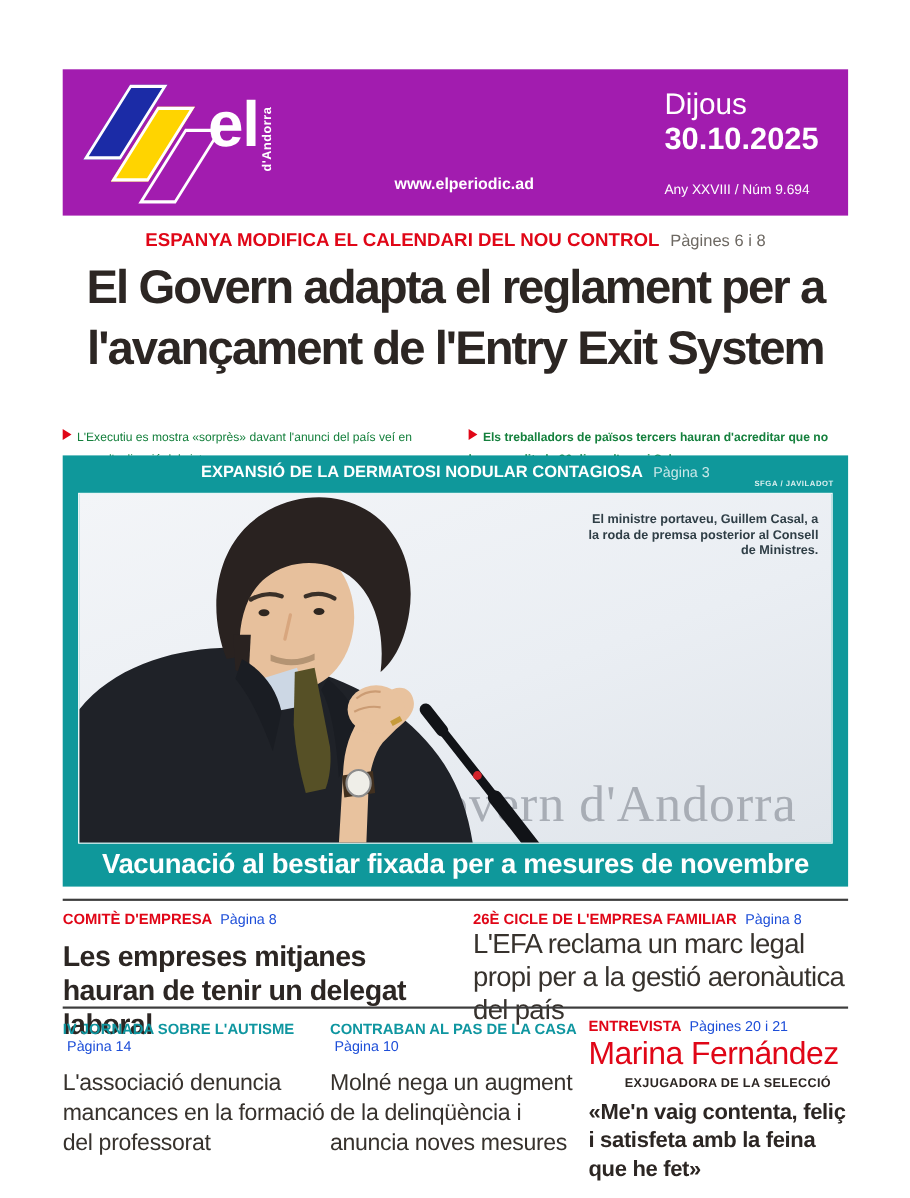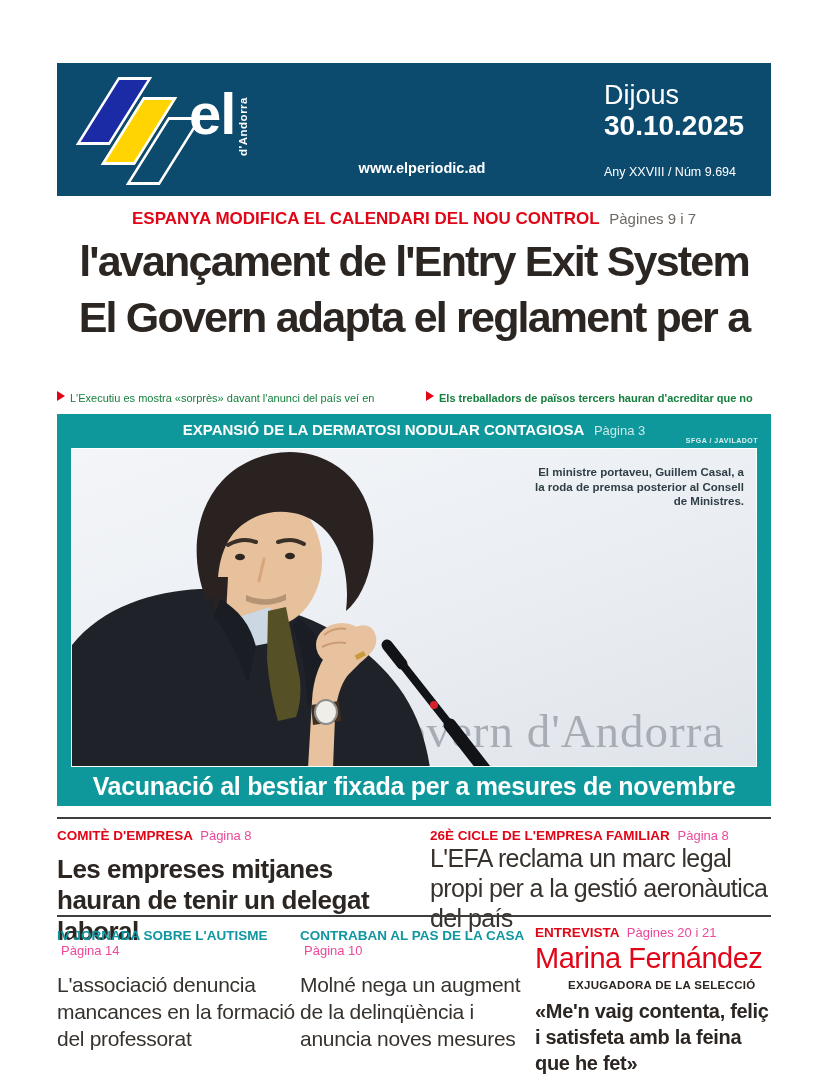--- a/index.html
+++ b/index.html
@@ -1,20 +1,20 @@
 <!DOCTYPE html>
 <html><head>
 <meta charset="utf-8">
 <style>
   html,body{margin:0;padding:0;background:#ffffff;}
   .page{position:relative;width:827px;height:1089px;margin:0 auto;background:#fff;
         font-family:"Liberation Sans",sans-serif;overflow:hidden;}
 
   
-  .mast{position:absolute;left:57px;top:63px;width:714px;height:133px;background:#0c4a6e;color:#fff;}
+  .mast{position:absolute;left:57px;top:63px;width:714px;height:133px;background:#a21caf;color:#fff;}
   .logo-marks{position:absolute;left:18px;top:10px;width:112px;height:100px;}
   .mark{position:absolute;width:28px;height:62px;transform:skewX(-32deg);border:3px solid #fff;}
   .mark.blue{left:22px;top:4px;background:#1B2BA6;}
   .mark.yellow{left:47px;top:24px;background:#FFD400;}
   .mark.open{left:72px;top:44px;background:transparent;}
   .brand-el{position:absolute;left:132px;top:22px;font-size:58px;font-weight:bold;line-height:1;letter-spacing:-1px;}
   .brand-vert{position:absolute;left:180px;top:93px;transform:rotate(-90deg);transform-origin:0 0;
               font-size:11.5px;font-weight:bold;letter-spacing:.5px;white-space:nowrap;}
   .brand-main{position:absolute;left:194px;top:22px;font-size:58px;font-weight:bold;line-height:1;letter-spacing:-1px;}
   .brand-url{position:absolute;left:250px;top:97px;width:230px;text-align:center;font-size:14.5px;font-weight:bold;}
@@ -47,21 +47,21 @@
              color:#a8adb5;letter-spacing:1px;white-space:nowrap;}
   .photo svg{position:absolute;left:0;top:0;}
   .caption{position:absolute;right:12px;top:16px;width:210px;text-align:right;font-size:11.5px;font-weight:bold;
            line-height:14.5px;color:#2F3E46;}
   .banner{position:absolute;left:0;bottom:0;width:100%;height:39px;text-align:center;color:#fff;
           font-size:25px;font-weight:bold;line-height:38px;letter-spacing:-.3px;}
 
   
   .rule{position:absolute;left:57px;width:714px;height:2px;background:#3D3D3D;}
   .sec-kicker{font-size:13.5px;font-weight:bold;}
-  .sec-kicker .p{color:#ec4899;font-weight:400;font-size:13px;margin-left:4px;}
+  .sec-kicker .p{color:#1d4ed8;font-weight:400;font-size:13px;margin-left:4px;}
   .kr{color:#E00617;} .kt{color:#0F96A0;}
   .sec{position:absolute;}
   .hl-bold{font-size:26px;font-weight:bold;color:#2C2623;line-height:31px;letter-spacing:-.5px;margin-top:11px;}
   .hl-light{font-size:25px;font-weight:400;color:#37322D;line-height:30px;letter-spacing:-.6px;}
   .hl-sm{font-size:21px;font-weight:400;color:#37322D;line-height:27px;letter-spacing:-.3px;margin-top:13px;}
 
   
   .iv-name{color:#E00617;font-size:29px;font-weight:normal;letter-spacing:-.5px;margin-top:2px;}
   .iv-role{color:#2C2623;font-size:11.5px;font-weight:bold;letter-spacing:.3px;margin-top:4px;padding-left:33px;}
   .iv-quote{color:#2C2623;font-size:20px;font-weight:bold;line-height:26px;letter-spacing:-.3px;margin-top:7px;}
@@ -82,25 +82,25 @@
     <div class="brand-url">www.elperiodic.ad</div>
     <div class="dateblock">
       <div class="day">Dijous</div>
       <div class="date">30.10.2025</div>
       <div class="edition">Any XXVIII / Núm 9.694</div>
     </div>
   </div>
 
   <div class="lead-kicker">
     <span class="k">ESPANYA MODIFICA EL CALENDARI DEL NOU CONTROL</span>
-    <span class="p">Pàgines 9 i 7</span>
+    <span class="p">Pàgines 6 i 8</span>
   </div>
   <div class="headline">
+    <div>El Govern adapta el reglament per a</div>
     <div>l'avançament de l'Entry Exit System</div>
-    <div>El Govern adapta el reglament per a</div>
   </div>
   <div class="bullets">
     <div class="bullet-col">
       <span class="tri"></span><span>L'Executiu es mostra «sorprès» davant l'anunci del país veí en avançar l'aplicació del sistema europeu</span>
     </div>
     <div class="bullet-col bold">
       <span class="tri"></span><span>Els treballadors de països tercers hauran d'acreditar que no han excedit els 90 dies a l'espai Schengen</span>
     </div>
   </div>
 

